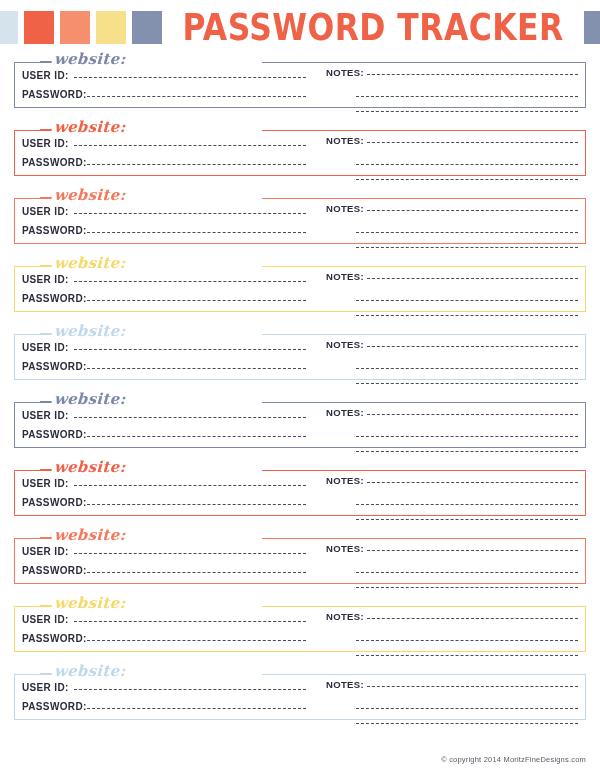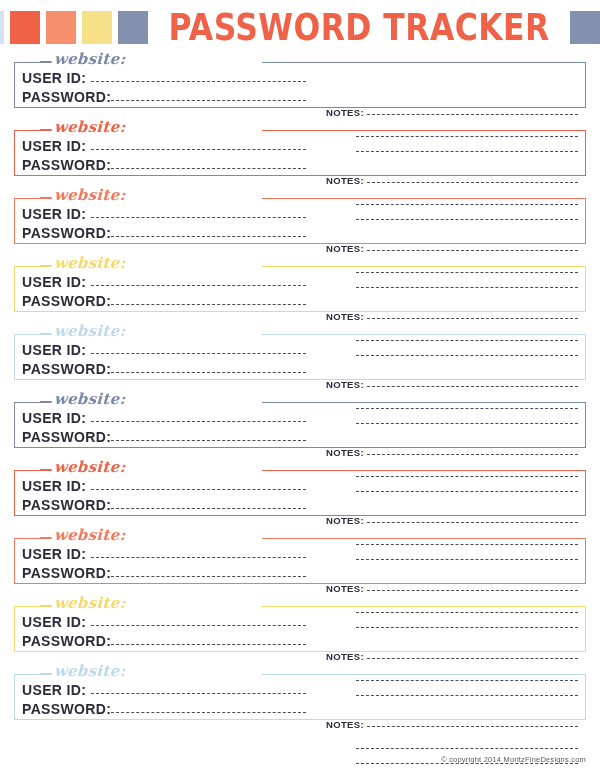--- a/index.html
+++ b/index.html
@@ -15,21 +15,21 @@
     overflow: hidden;
   }
 
   
   .header {
     position: relative;
     height: 54px;
     margin: 0;
     display: flex;
     align-items: center;
-    justify-content: flex-end;
+    justify-content: space-between;
     padding: 0 0 0 0;
   }
   .swatch-group {
     display: flex;
     align-items: center;
     gap: 6px;
     height: 34px;
   }
   .swatch-group.left { padding-left: 0px; }
   .swatch-group.right { padding-right: 0px; }
@@ -125,21 +125,21 @@
   .fields {
     position: absolute;
     left: 8px;
     top: 16px;
     width: 284px;
   }
   .field {
     display: flex;
     align-items: baseline;
     height: 19px;
-    font-size: 14px;
+    font-size: 10px;
     font-weight: bold;
     letter-spacing: 0.35px;
     color: #2b2b3c;
   }
   .field-label {
     white-space: nowrap;
     flex: 0 0 auto;
   }
   .field-label.userid { padding-right: 5px; }
   .field-line {
@@ -157,21 +157,20 @@
     top: 13px;
   }
   .notes-head {
     display: flex;
     align-items: baseline;
     font-size: 9.5px;
     font-weight: bold;
     letter-spacing: 0.35px;
     color: #2b2b3c;
     height: 15px;
-    margin-top: 40px;
   }
   .notes-label { flex: 0 0 auto; padding-right: 3px; white-space: nowrap; }
   .notes-line {
     flex: 1 1 auto;
     height: 0;
     border-bottom: 1px dashed #4a4a55;
     position: relative;
     top: -1px;
   }
   .notes-extra {

